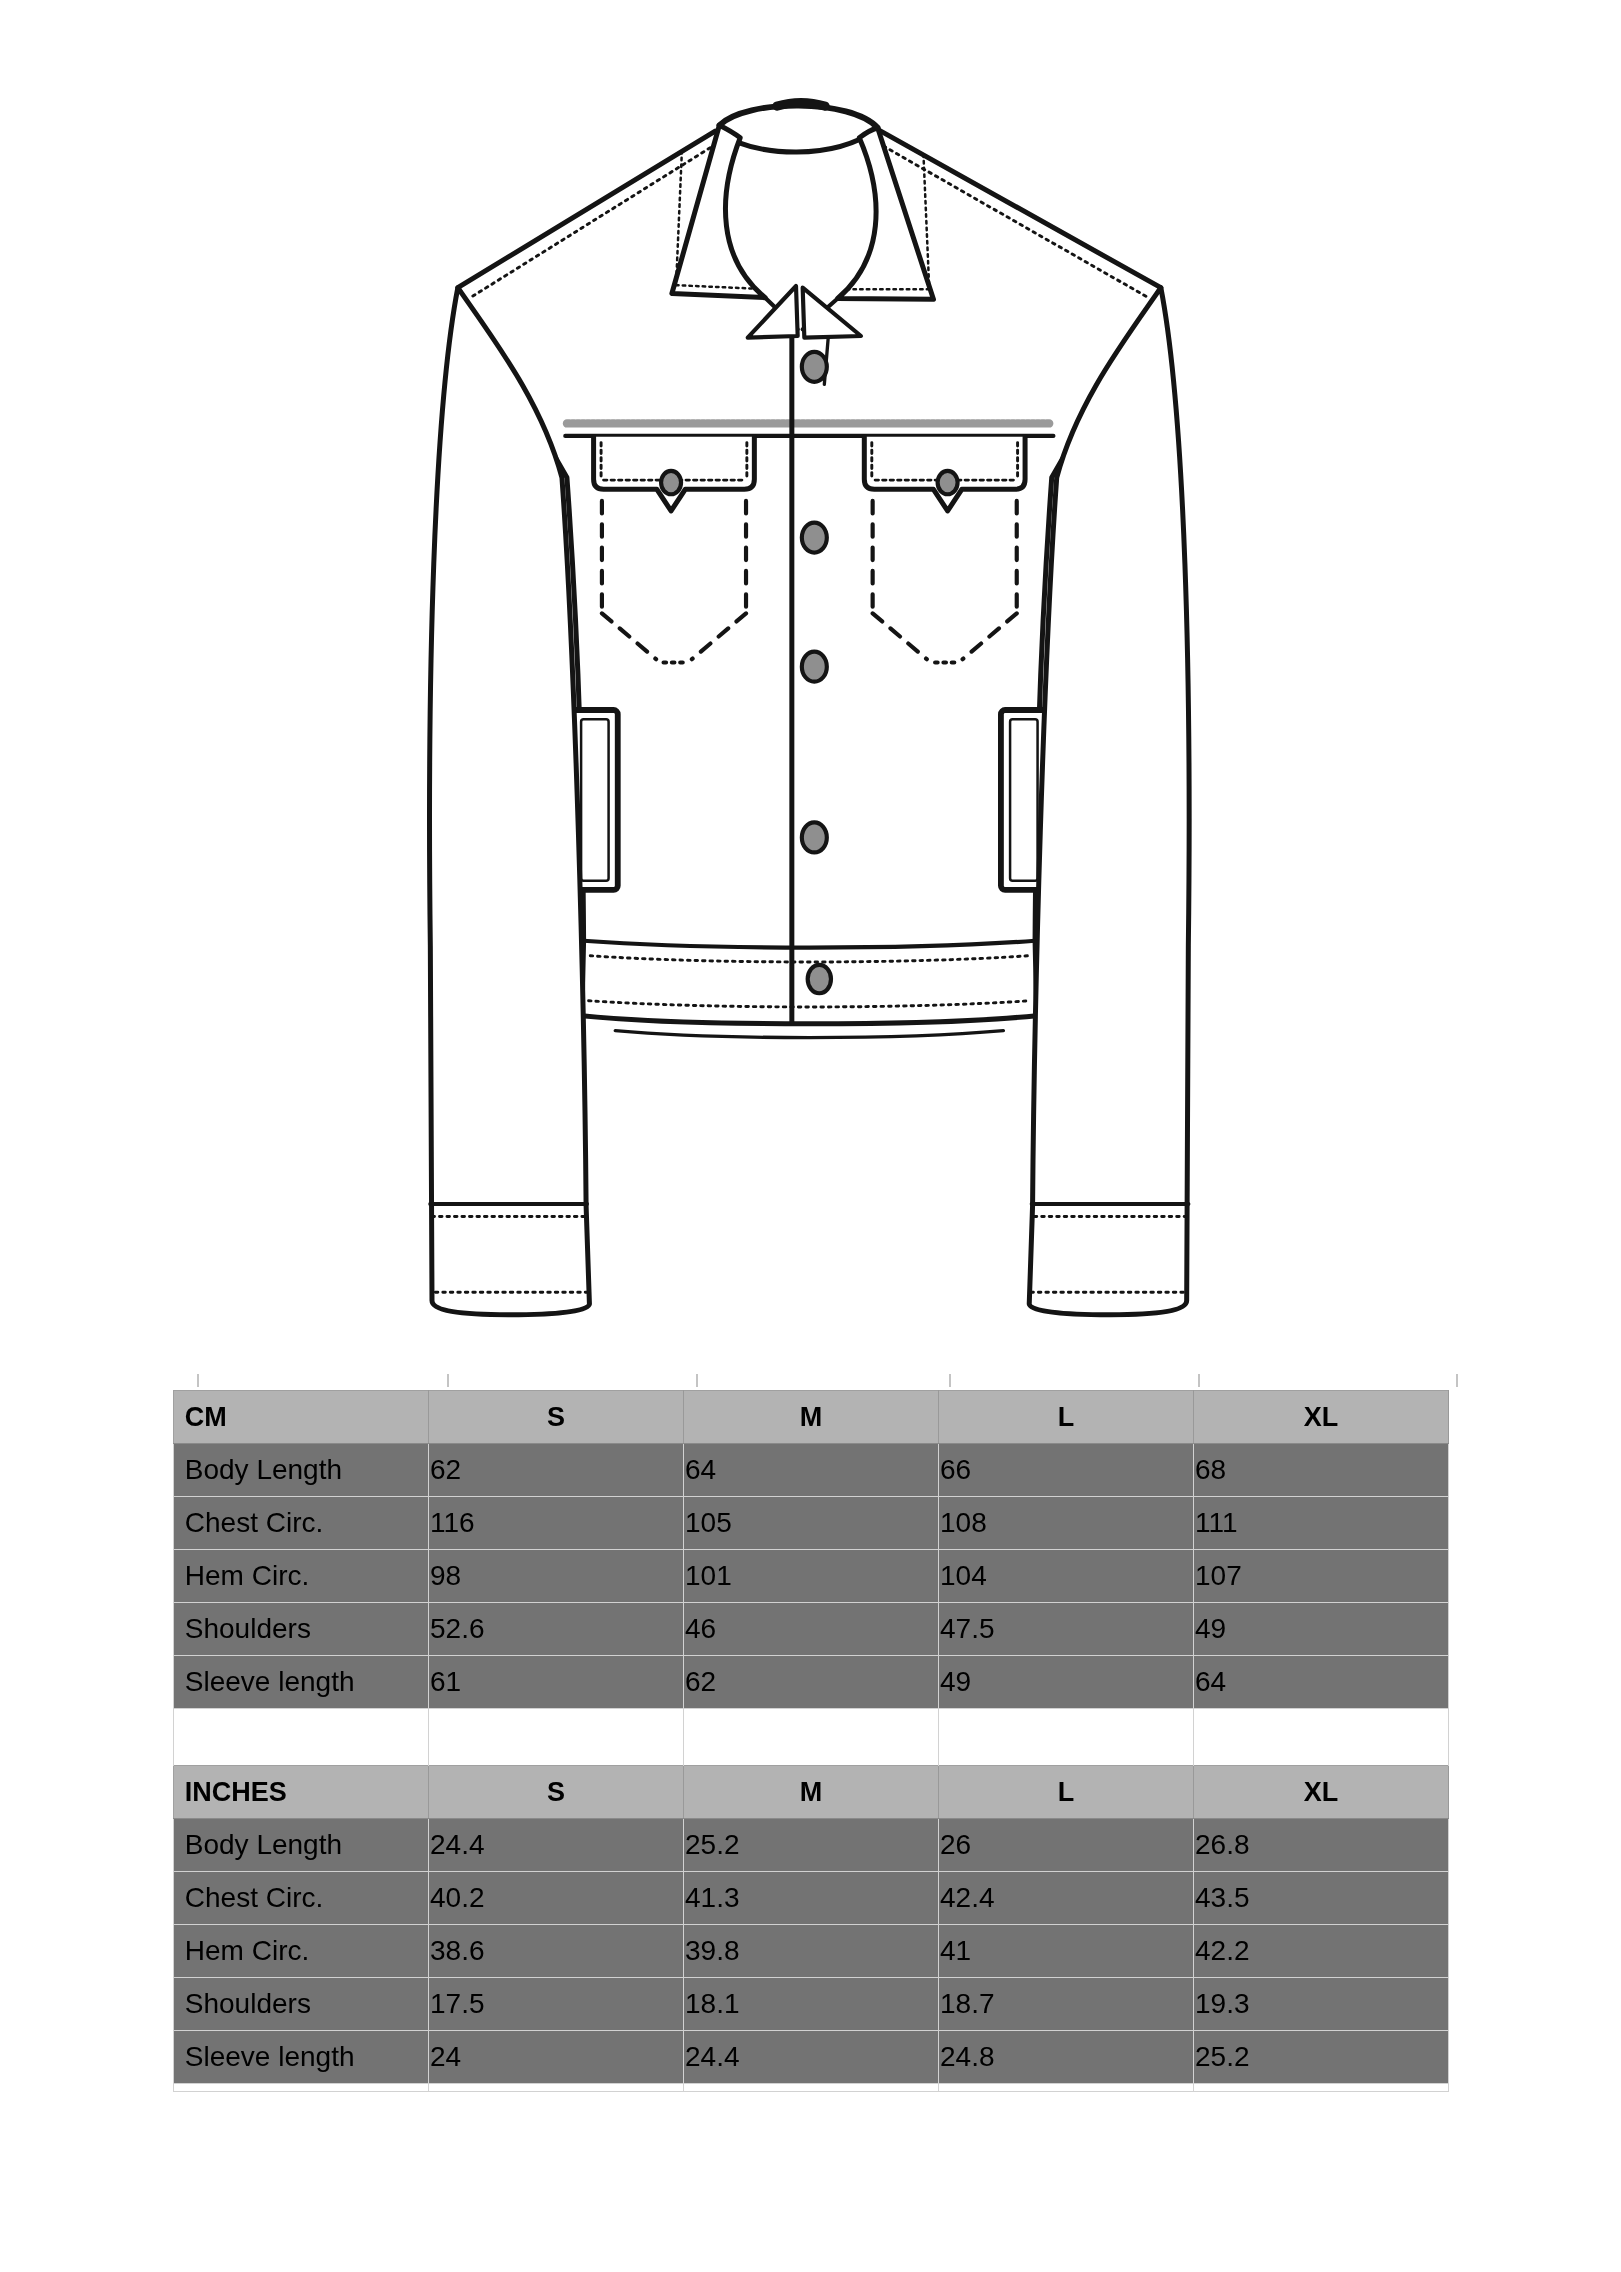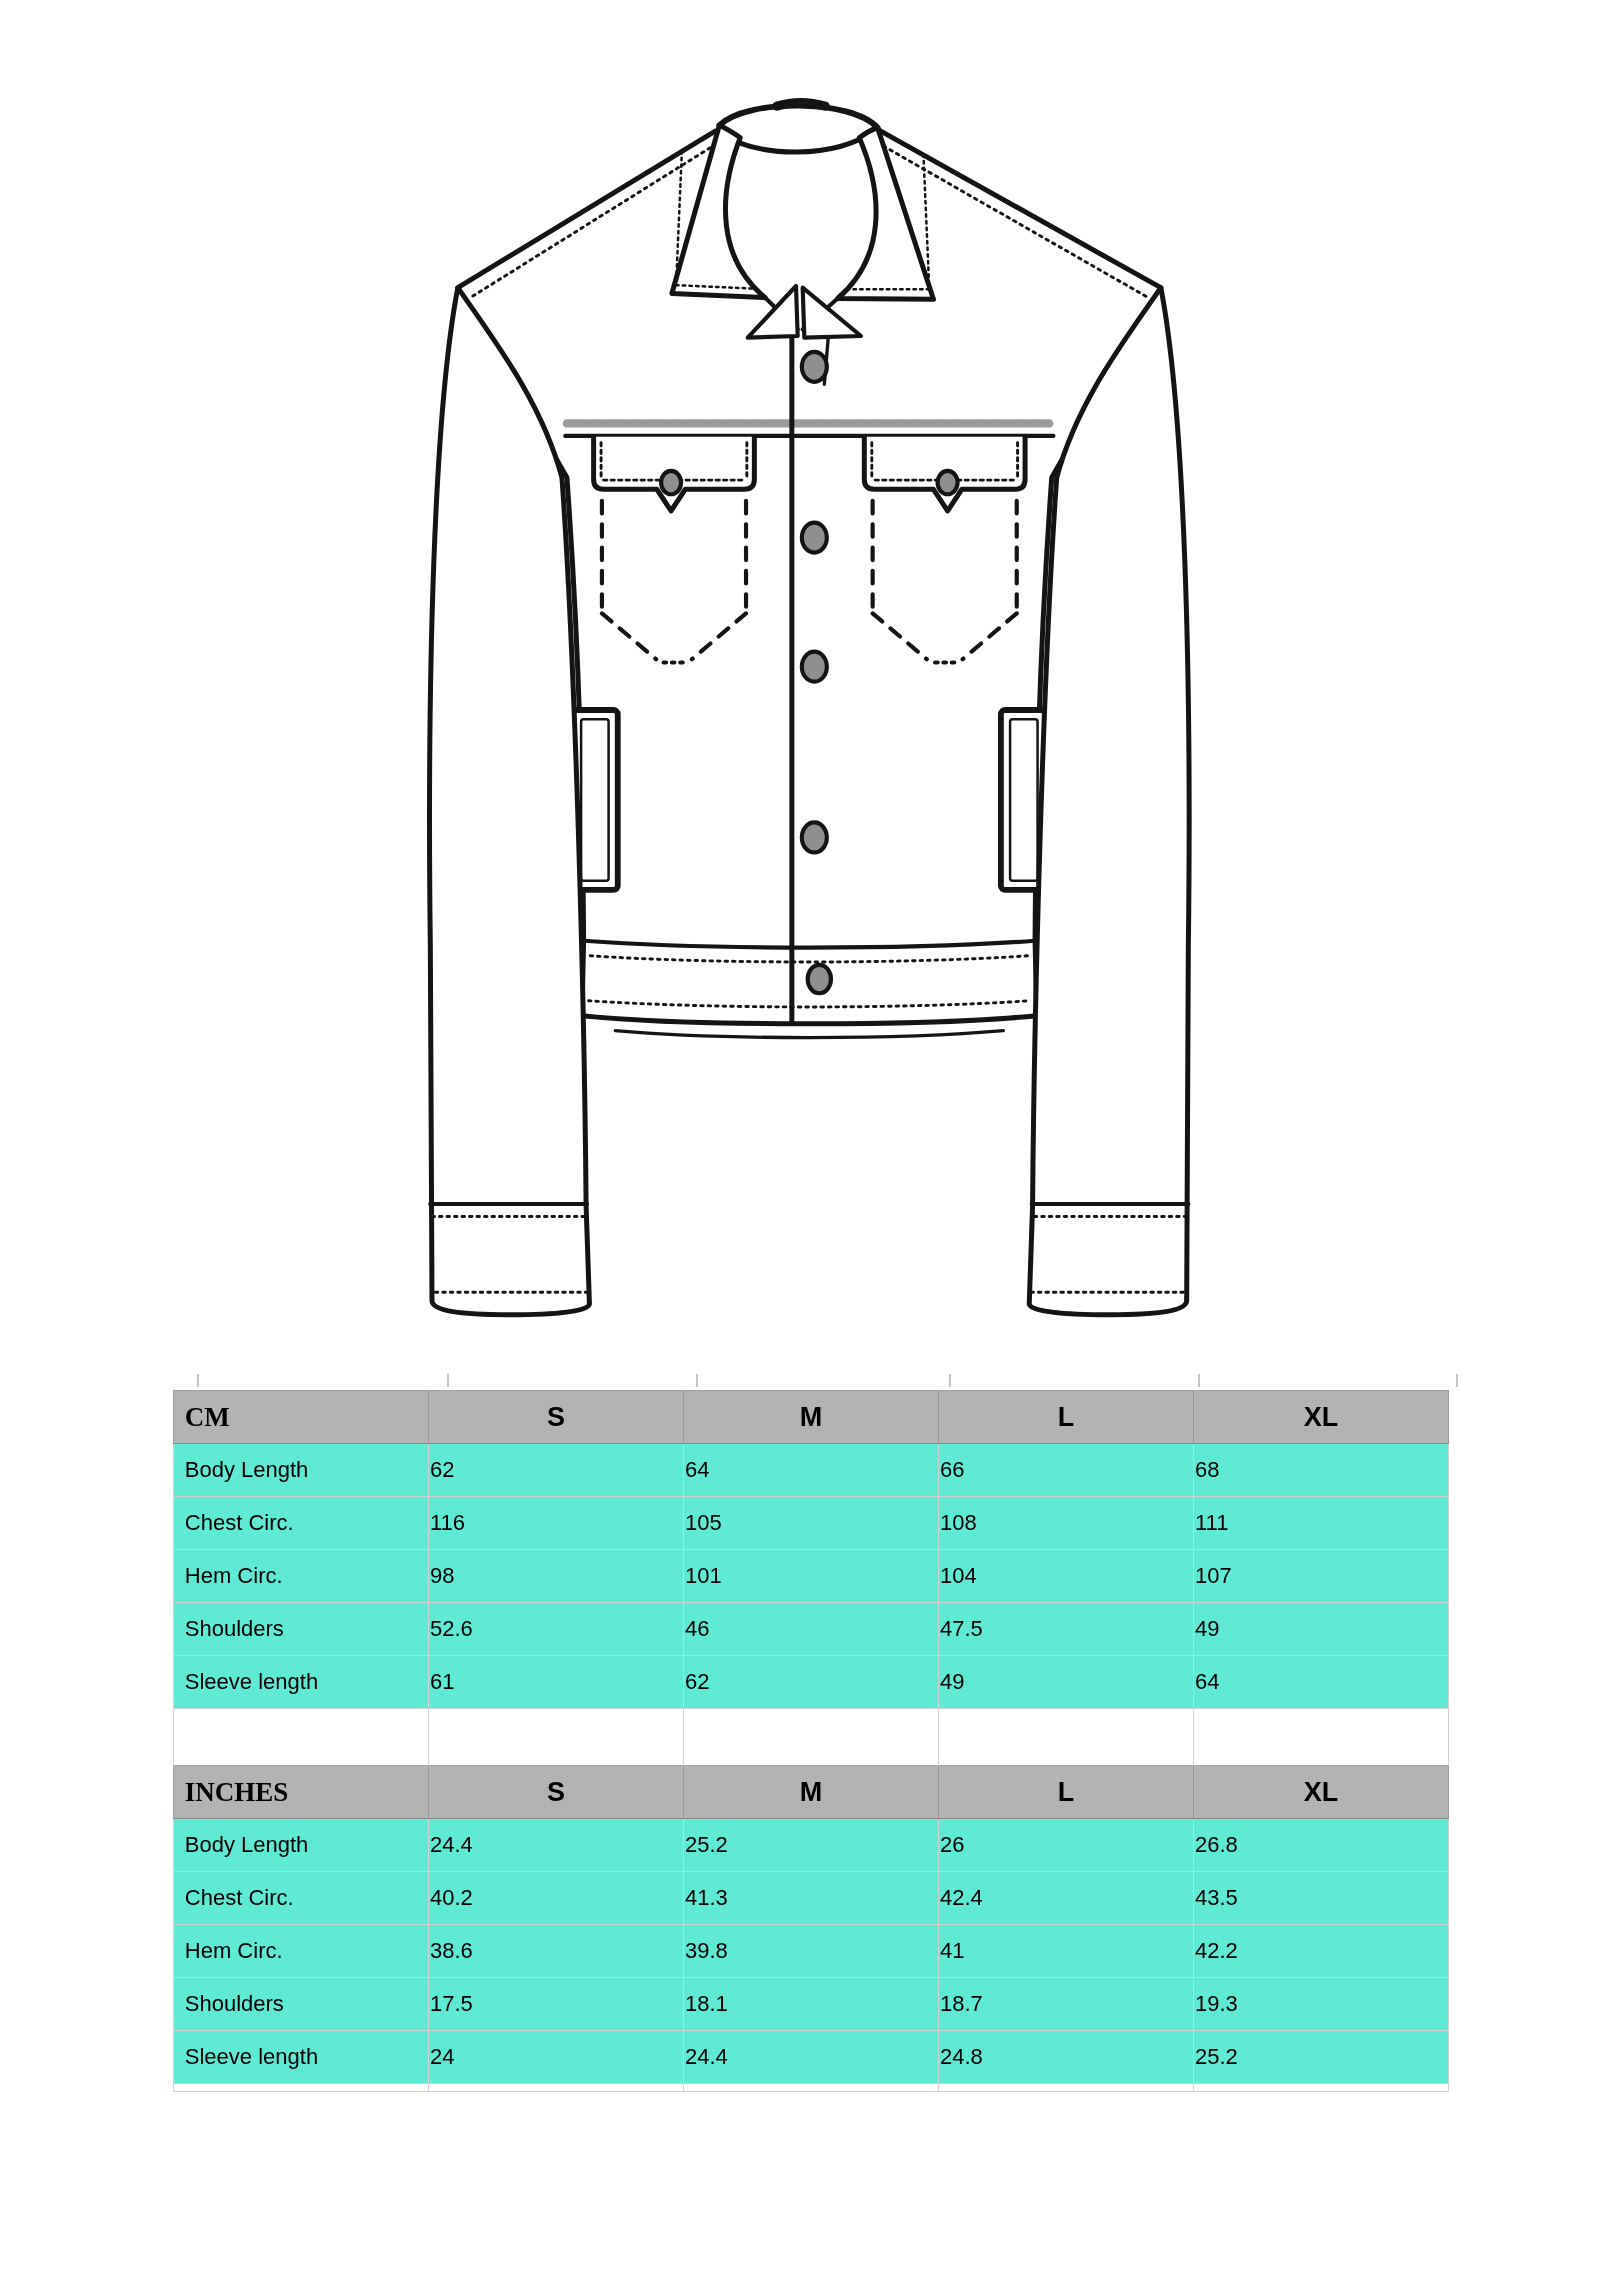--- a/index.html
+++ b/index.html
@@ -43,26 +43,26 @@
     background:#b3b3b3;
     height:53px;
     font-size:27px;
     font-weight:bold;
     color:#000000;
     border-top:0.8px solid #a0a0a0;
     border-right:0.8px solid #999999;
     border-bottom:1.7px solid #8a8a8a;
     vertical-align:middle;
   }
-  tr.hdr td:first-child{border-left:0.8px solid #a0a0a0;padding-left:10.8px;text-align:left;font-family:Liberation Serif, serif;}
+  tr.hdr td:first-child{border-left:0.8px solid #a0a0a0;padding-left:10.8px;text-align:left;}
   tr.hdr td.sz{text-align:center;}
   tr.data td{
-    background:#5eead4;
+    background:#737373;
     height:53px;
-    font-size:22px;
+    font-size:28px;
     color:#000000;
     border:0.8px solid #d2d2d2;
     vertical-align:middle;
   }
   tr.data td:first-child{padding-left:10.8px;text-align:left;}
   tr.data td.num{text-align:left;}
   tr.gap td{
     background:#ffffff;
     height:57px;
     border-left:0.8px solid #d2d2d2;

